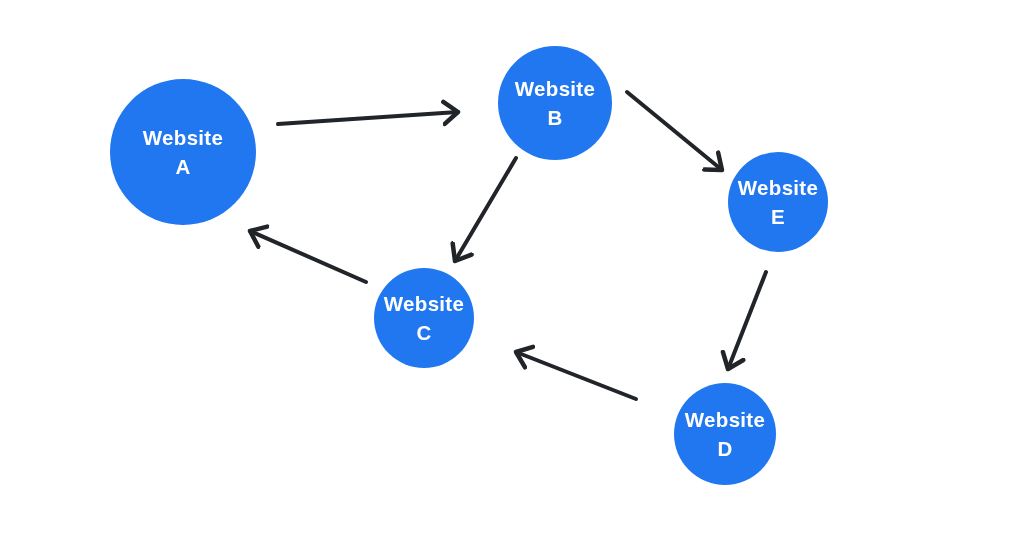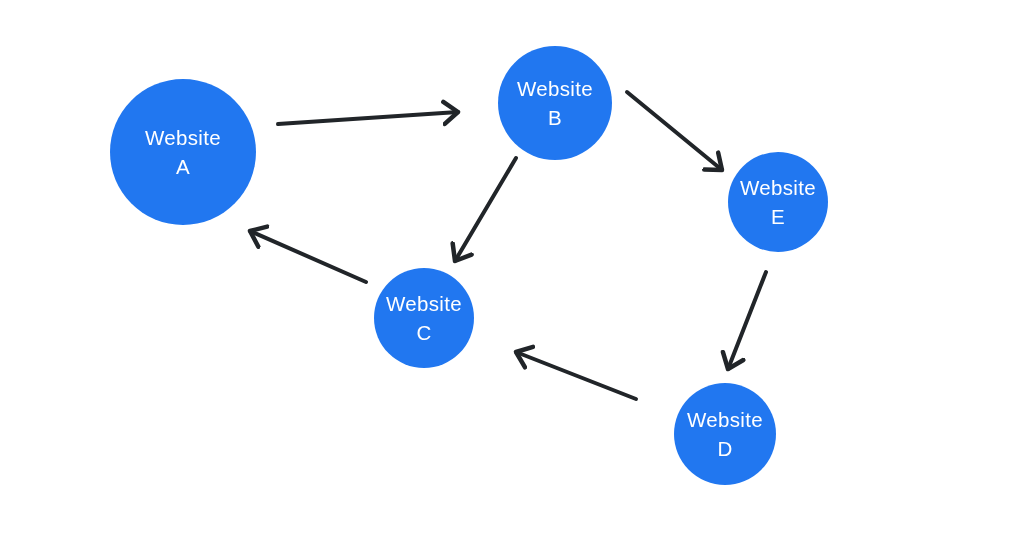--- a/index.html
+++ b/index.html
@@ -38,21 +38,21 @@
     position: absolute;
     border-radius: 50%;
     background: var(--node-fill, #2177f0);
     color: var(--node-text, #ffffff);
     display: flex;
     flex-direction: column;
     align-items: center;
     justify-content: center;
     text-align: center;
     font-size: 20.5px;
-    font-weight: 400;
+    font-weight: 700;
     line-height: 29px;
     letter-spacing: 0.3px;
     user-select: none;
   }
   .node-a { left: 110px; top:  79px; width: 146px; height: 146px; }
   .node-b { left: 498px; top:  46px; width: 114px; height: 114px; }
   .node-c { left: 374px; top: 268px; width: 100px; height: 100px; }
   .node-d { left: 674px; top: 383px; width: 102px; height: 102px; }
   .node-e { left: 728px; top: 152px; width: 100px; height: 100px; }
 </style>

